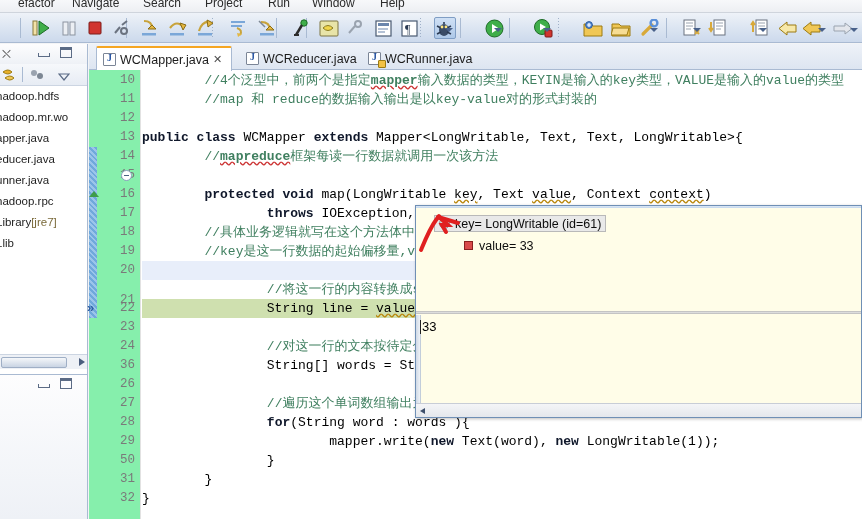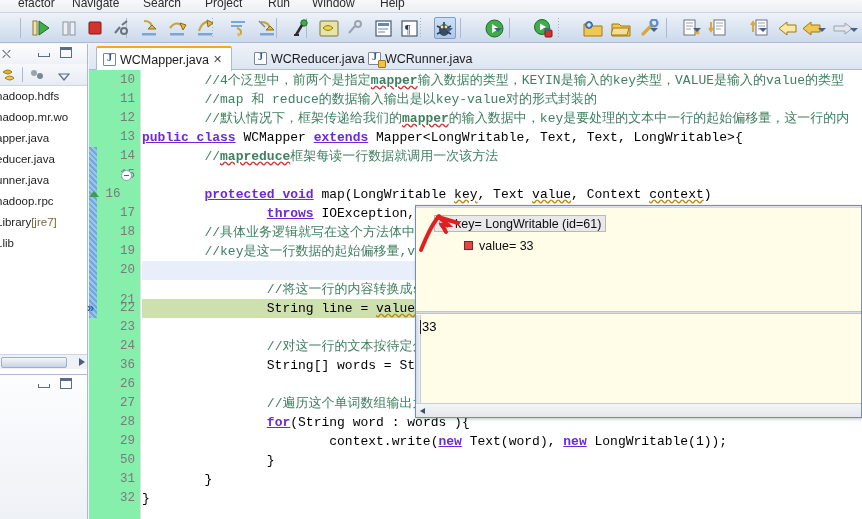--- a/index.html
+++ b/index.html
@@ -216,21 +216,21 @@
   }
   .rowhl{
     position:absolute; left:0; width:720px; height:19px;
     background:#cfe0af;
   }
   .rowsel{
     position:absolute; left:0; width:720px; height:19px;
     background:#e8eefa;
   }
   .cm { color:#3f7f5f; }
-  .kw { color:#6d28d9; font-weight:bold;text-decoration:underline; }
+  .kw { color:#0f172a; font-weight:bold; }
   .an { color:#646464; }
   .sq { text-decoration: underline; text-decoration-style: wavy;
         text-decoration-color:#b8860b; }
   .sqr{ text-decoration: underline; text-decoration-style: wavy;
         text-decoration-color:#cc3333;font-weight:bold; }
 
   
   #popup{
     position:absolute; left:415px; top:205px; width:447px; height:213px;
     background:#fffde8;
@@ -553,41 +553,41 @@
   <div class="win-max" style="left:60px;top:3px"></div>
 </div>
 
 <div id="editor">
   <div id="tabstrip">
       <div class="etab active" style="left: 7px;">
         <span class="jicon"></span>
         <span>WCMapper.java</span>
         <span class="closeX">✕</span>
       </div>
-      <div class="etab inactive" style="left: 159px;">
+      <div class="etab inactive" style="left: 151px;">
         <span class="jicon"></span>
         <span>WCReducer.java</span>
       </div>
       <div class="etab inactive" style="left: 273px;">
         <span class="jicon">
           <span class="warnbadge"></span>
         </span>
         <span>WCRunner.java</span>
       </div>
     </div>
   <div id="gutter">
     <div id="changebar" style="top: 77px; height: 171px;"></div>
   <div class="lnum" style="top: 1px;">10</div>
       <div class="lnum" style="top: 20px;">11</div>
       <div class="lnum" style="top: 39px;">12</div>
       <div class="lnum" style="top: 58px;">13</div>
       <div class="lnum" style="top: 77px;">14</div>
       <div class="lnum" style="top: 96px;">15</div>
       <div class="fold" style="top: 100px;"></div>
-      <div class="lnum" style="top: 115px; text-align: center;">16</div>
+      <div class="lnum" style="top: 115px;">16</div>
       <div class="ovr-marker" style="top: 118px;"></div>
       <div class="lnum" style="top: 134px;">17</div>
       <div class="lnum" style="top: 153px;">18</div>
       <div class="lnum" style="top: 172px;">19</div>
       <div class="lnum" style="top: 191px;">20</div>
       <div class="lnum" style="top: 221px;">21</div>
       <div class="lnum" style="top: 229px;">22</div>
       <div class="dbg-arrow" style="top: 231px;">»</div>
       <div class="lnum" style="top: 248px;">23</div>
       <div class="lnum" style="top: 267px;">24</div>
@@ -596,39 +596,38 @@
       <div class="lnum" style="top: 324px;">27</div>
       <div class="lnum" style="top: 343px;">28</div>
       <div class="lnum" style="top: 362px;">29</div>
       <div class="lnum" style="top: 381px;">50</div>
       <div class="lnum" style="top: 400px;">31</div>
       <div class="lnum" style="top: 419px;">32</div>
     </div>
   <div id="code">
       <div class="cl" style="top: 1px;"><span>        </span><span class="cm">//4个泛型中，前两个是指定</span><span class="cm sqr">mapper</span><span class="cm">输入数据的类型，KEYIN是输入的key类型，VALUE是输入的value的类型</span></div>
       <div class="cl" style="top: 20px;"><span>        </span><span class="cm">//map 和 reduce的数据输入输出是以key-value对的形式封装的</span></div>
-      <div class="cl" style="top: 39px;"><span>        </span><span class="cm">//默认情况下，框架传递给我们的</span><span class="cm sqr">mapper</span><span class="cm">的输入数据中，key是要处理的文本中一行的起始偏移量，这一行的内</span></div>
       <div class="cl" style="top: 58px;"><span class="kw">public class</span><span> WCMapper </span><span class="kw">extends</span><span> Mapper&lt;LongWritable, Text, Text, LongWritable&gt;{</span></div>
       <div class="cl" style="top: 77px;"><span>        </span><span class="cm">//</span><span class="cm sqr">mapreduce</span><span class="cm">框架每读一行数据就调用一次该方法</span></div>
       <div class="cl" style="top: 115px;"><span>        </span><span class="kw">protected void</span><span> map(LongWritable </span><span class="sq">key</span><span>, Text </span><span class="sq">value</span><span>, Context </span><span class="sq">context</span><span>)</span></div>
       <div class="cl" style="top: 134px;"><span>                </span><span class="kw">throws</span><span> IOException, Int</span></div>
       <div class="cl" style="top: 153px;"><span>        </span><span class="cm">//具体业务逻辑就写在这个方法体中，</span></div>
       <div class="cl" style="top: 172px;"><span>        </span><span class="cm">//key是这一行数据的起始偏移量,val</span></div>
       <div class="rowsel" style="top: 191px;"></div>
       <div class="cl" style="top: 191px;"></div>
       <div class="cl" style="top: 210px;"><span>                </span><span class="cm">//将这一行的内容转换成string</span></div>
       <div class="rowhl" style="top: 229px;"></div>
       <div class="cl" style="top: 229px;"><span>                String line = </span><span class="sq">value</span><span>.toStrin</span></div>
       <div class="cl" style="top: 248px;"></div>
       <div class="cl" style="top: 267px;"><span>                </span><span class="cm">//对这一行的文本按待定分隔符</span></div>
       <div class="cl" style="top: 286px;"><span>                String[] words = StringUtil</span></div>
       <div class="cl" style="top: 305px;"></div>
       <div class="cl" style="top: 324px;"><span>                </span><span class="cm">//遍历这个单词数组输出为</span><span class="cm sqr">kv</span><span class="cm">形式</span></div>
       <div class="cl" style="top: 343px;"><span>                </span><span class="kw">for</span><span>(String </span><span>word</span><span> : </span><span>words</span><span> ){</span></div>
-      <div class="cl" style="top: 362px;"><span>                        context.write(</span><span class="kw">new</span><span> Text(</span><span>word</span><span>), </span><span class="kw">new</span><span> LongWritable(1));</span></div>
+      <div class="cl" style="top: 362px;"><span>                        mapper.write(</span><span class="kw">new</span><span> Text(</span><span>word</span><span>), </span><span class="kw">new</span><span> LongWritable(1));</span></div>
       <div class="cl" style="top: 381px;"><span>                }</span></div>
       <div class="cl" style="top: 400px;"><span>        }</span></div>
       <div class="cl" style="top: 419px;"><span>}</span></div>
     </div>
 </div>
 
 <div id="popup">
   <div class="topline"></div>
   <div id="pop-tree">
     <div id="pop-row1">

